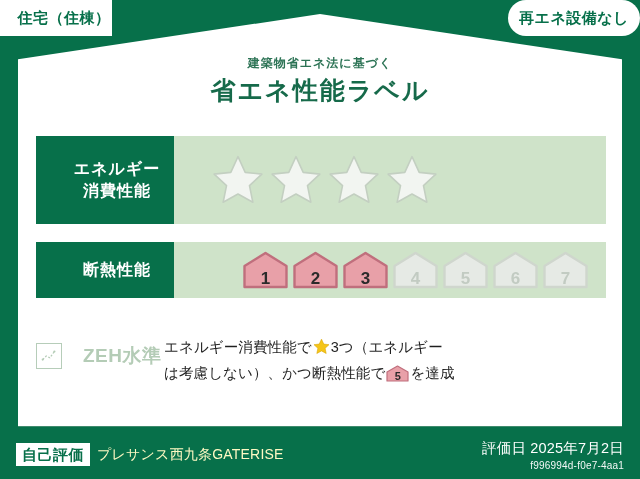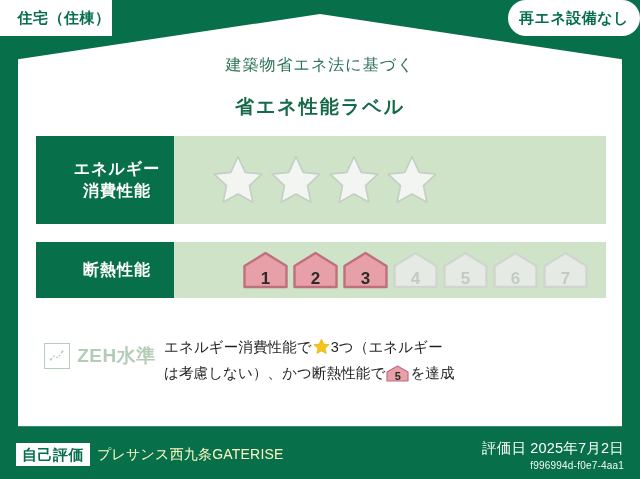--- a/index.html
+++ b/index.html
@@ -50,30 +50,30 @@
 
   
   #title-block {
     position: absolute;
     left: 0; right: 0;
     top: 55px;
     text-align: center;
     color: #1d6b4f;
   }
   #title-sub {
-    font-size: 16px;
-    font-weight: normal;
+    font-size: 12px;
+    font-weight: bold;
     letter-spacing: 1px;
     color: #2c7355;
   }
   #title-main {
-    font-size: 19px;
+    font-size: 25px;
     font-weight: bold;
     letter-spacing: 2px;
-    margin-top: 18px;
+    margin-top: 2px;
     color: #166a4a;
   }
 
   
   .perf-row {
     position: absolute;
     left: 36px;
     width: 570px;
     display: flex;
     align-items: stretch;
@@ -135,25 +135,24 @@
     position: absolute;
     left: 36px;
     top: 336px;
     width: 570px;
     display: flex;
     align-items: flex-start;
   }
   #zeh-mark {
     display: flex;
     align-items: center;
-    gap: 7px;
+    gap: 21px;
     width: 128px;
     flex: none;
     padding-top: 7px;
-    justify-content: center;
   }
   #zeh-icon-box {
     width: 26px; height: 26px;
     border: 1.5px solid #b6cdb9;
     box-sizing: border-box;
     display: flex;
     align-items: center;
     justify-content: center;
     background: #ffffff;
   }

